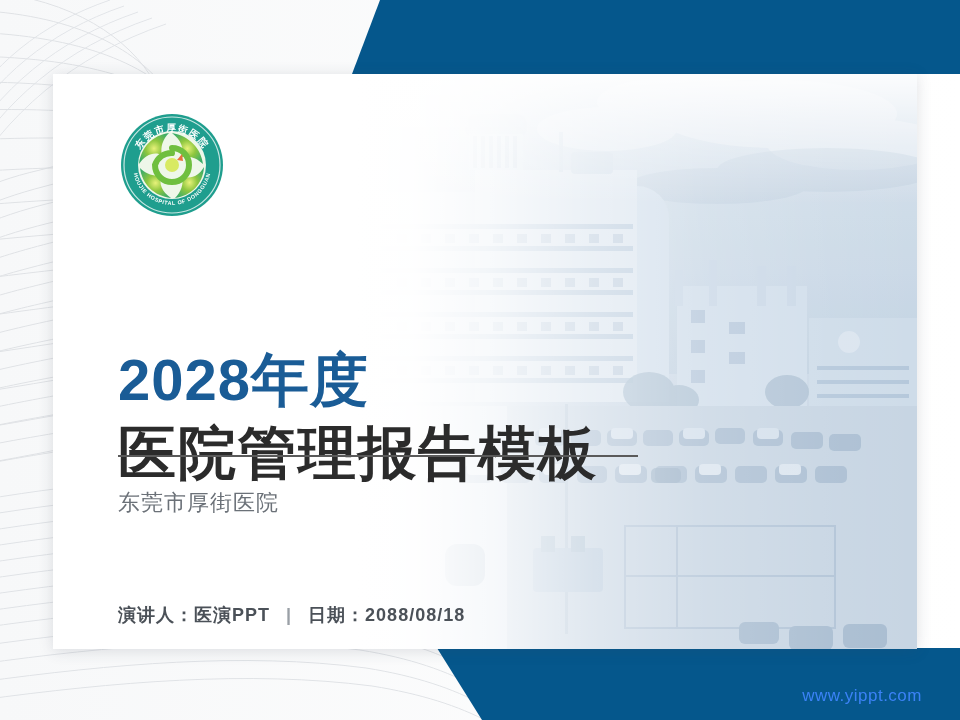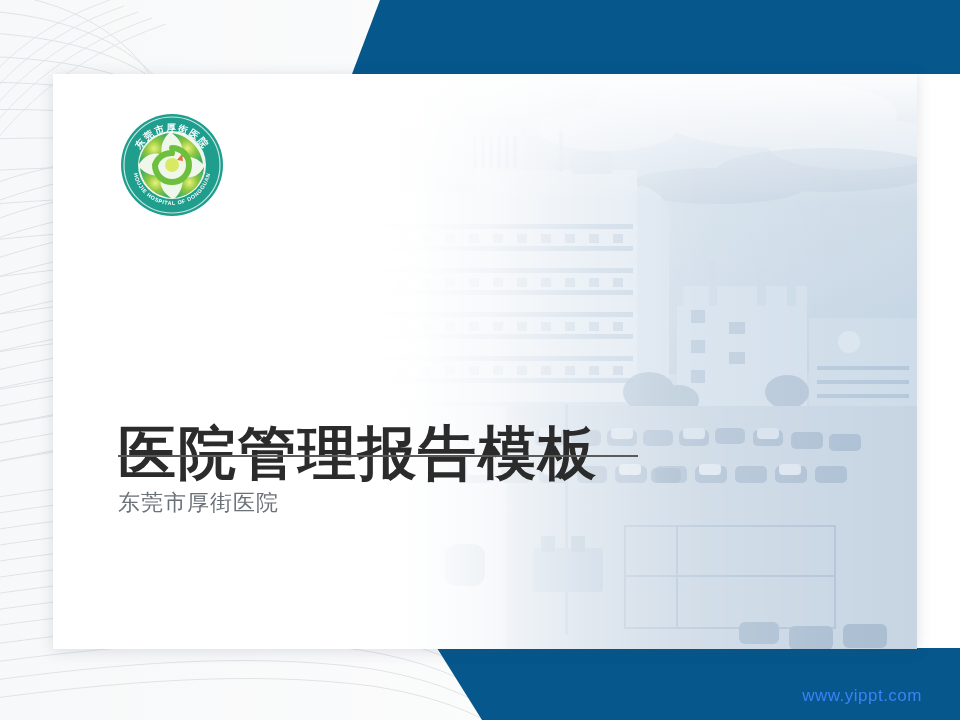--- a/index.html
+++ b/index.html
@@ -407,25 +407,31 @@
 
         <text font-size="9.5" font-weight="bold" fill="#ffffff" letter-spacing="1.6">
           <textPath href="#arcTop" startOffset="50%" text-anchor="middle">东莞市厚街医院</textPath>
         </text>
         <text font-size="5.4" font-weight="bold" fill="#ffffff" letter-spacing="0.6">
           <textPath href="#arcBot" startOffset="50%" text-anchor="middle">HOUJIE HOSPITAL OF DONGGUAN</textPath>
         </text>
       </svg>
     </div>
 
+    <div class="title-year">2028年度</div>
 
     <div class="title-main">医院管理报告模板</div>
 
     <div class="divider"></div>
 
     <div class="subtitle">东莞市厚街医院</div>
 
+    <div class="footer-meta">
+      <span>演讲人：医演PPT</span>
+      <span class="sep">|</span>
+      <span>日期：2088/08/18</span>
+    </div>
 
   </div>
 
   <div class="watermark">www.yippt.com</div>
 
 </div>
 
 </body></html>

